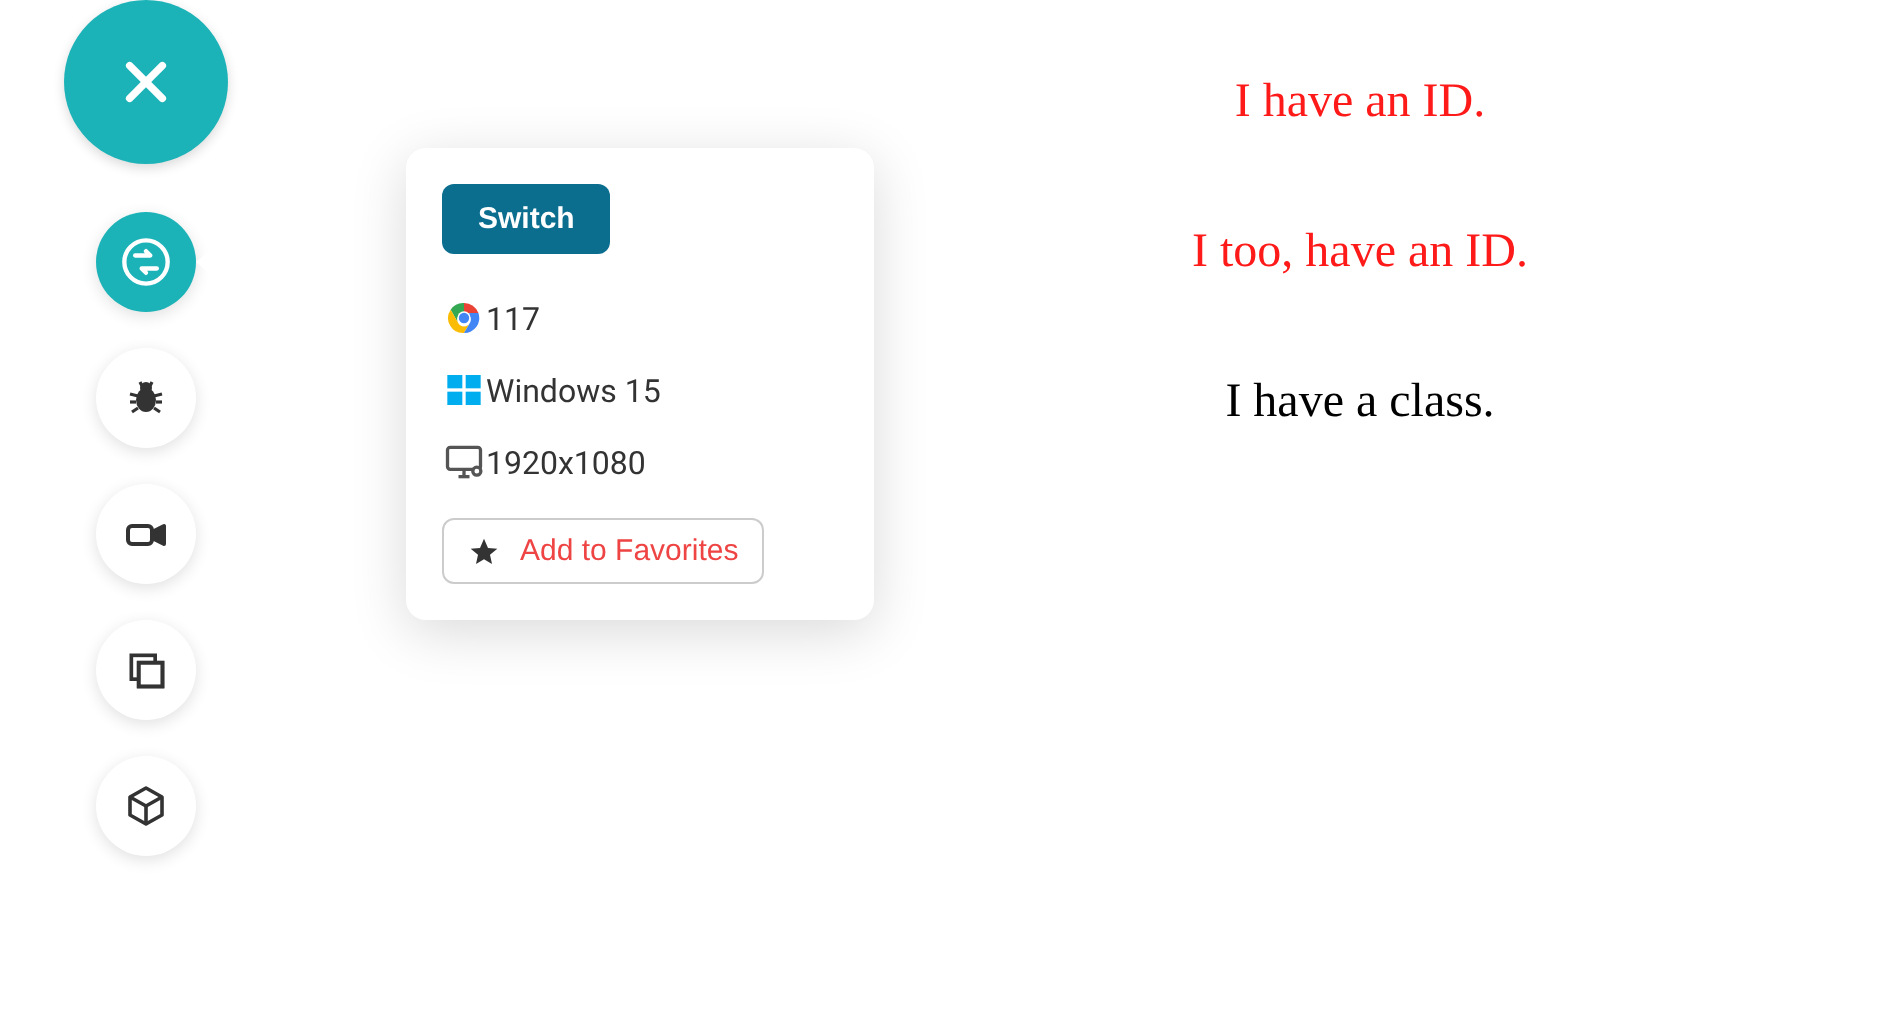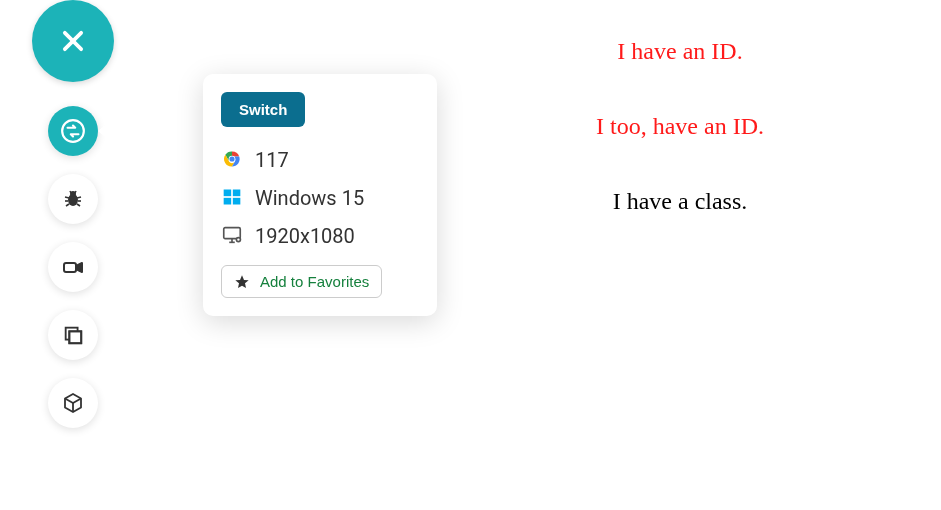--- a/index.html
+++ b/index.html
@@ -77,34 +77,34 @@
     font-weight: 700;
     font-size: 15px;
     border: none;
     border-radius: 6px;
     padding: 9px 18px;
     cursor: pointer;
     margin-bottom: 14px;
   }
   .pop-row {
     display: flex;
-    gap: 12px;
-    font-size: 20px;
+    align-items: center;
+    font-size: 16px;
     color: #333;
     padding: 7px 0;
   }
   .pop-row .ic { width: 22px; height: 22px; display:flex; align-items:center; justify-content:center; }
   .fav-btn {
     margin-top: 10px;
     background: #fff;
     border: 1px solid #ccc;
     border-radius: 6px;
     padding: 7px 12px;
     font-size: 15px;
-    color: #15803d;
+    color: #ef4444;
     cursor: pointer;
     display: flex;
     align-items: center;
     gap: 10px;
   }
   .content {
     position: absolute;
     left: 440px;
     top: 10px;
     width: 480px;

